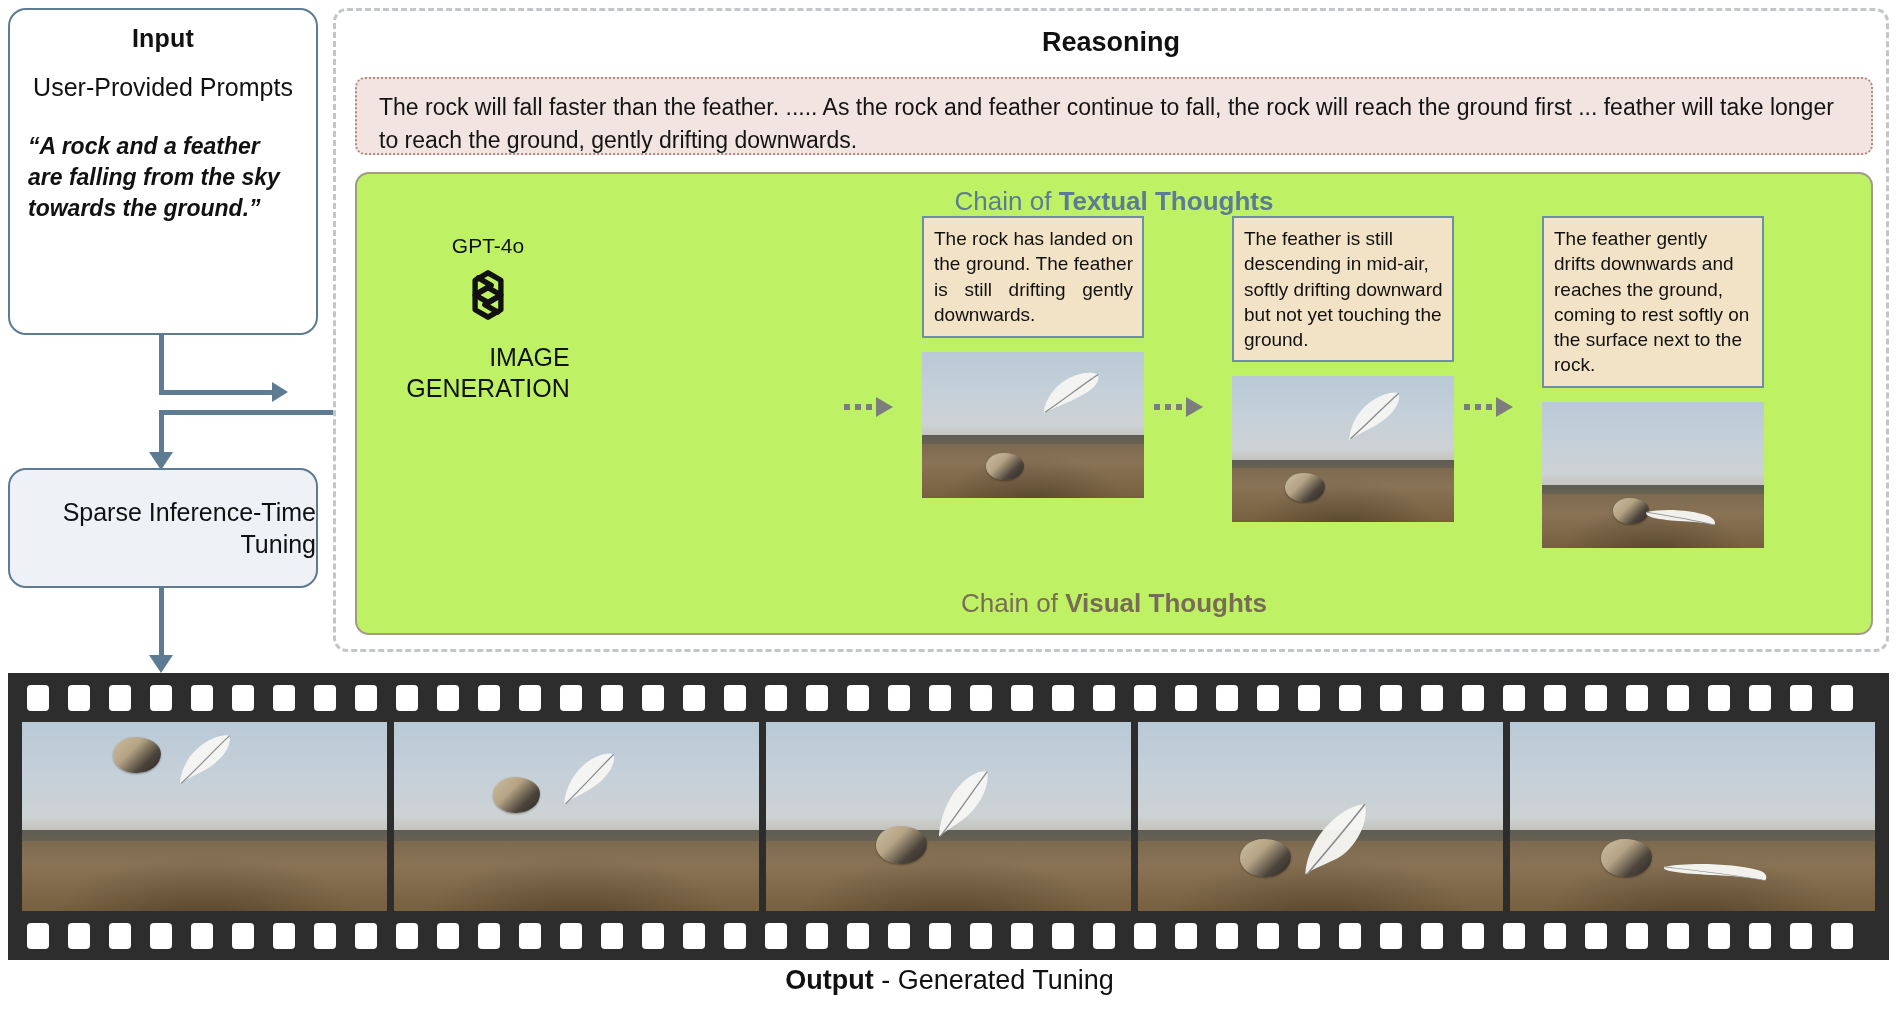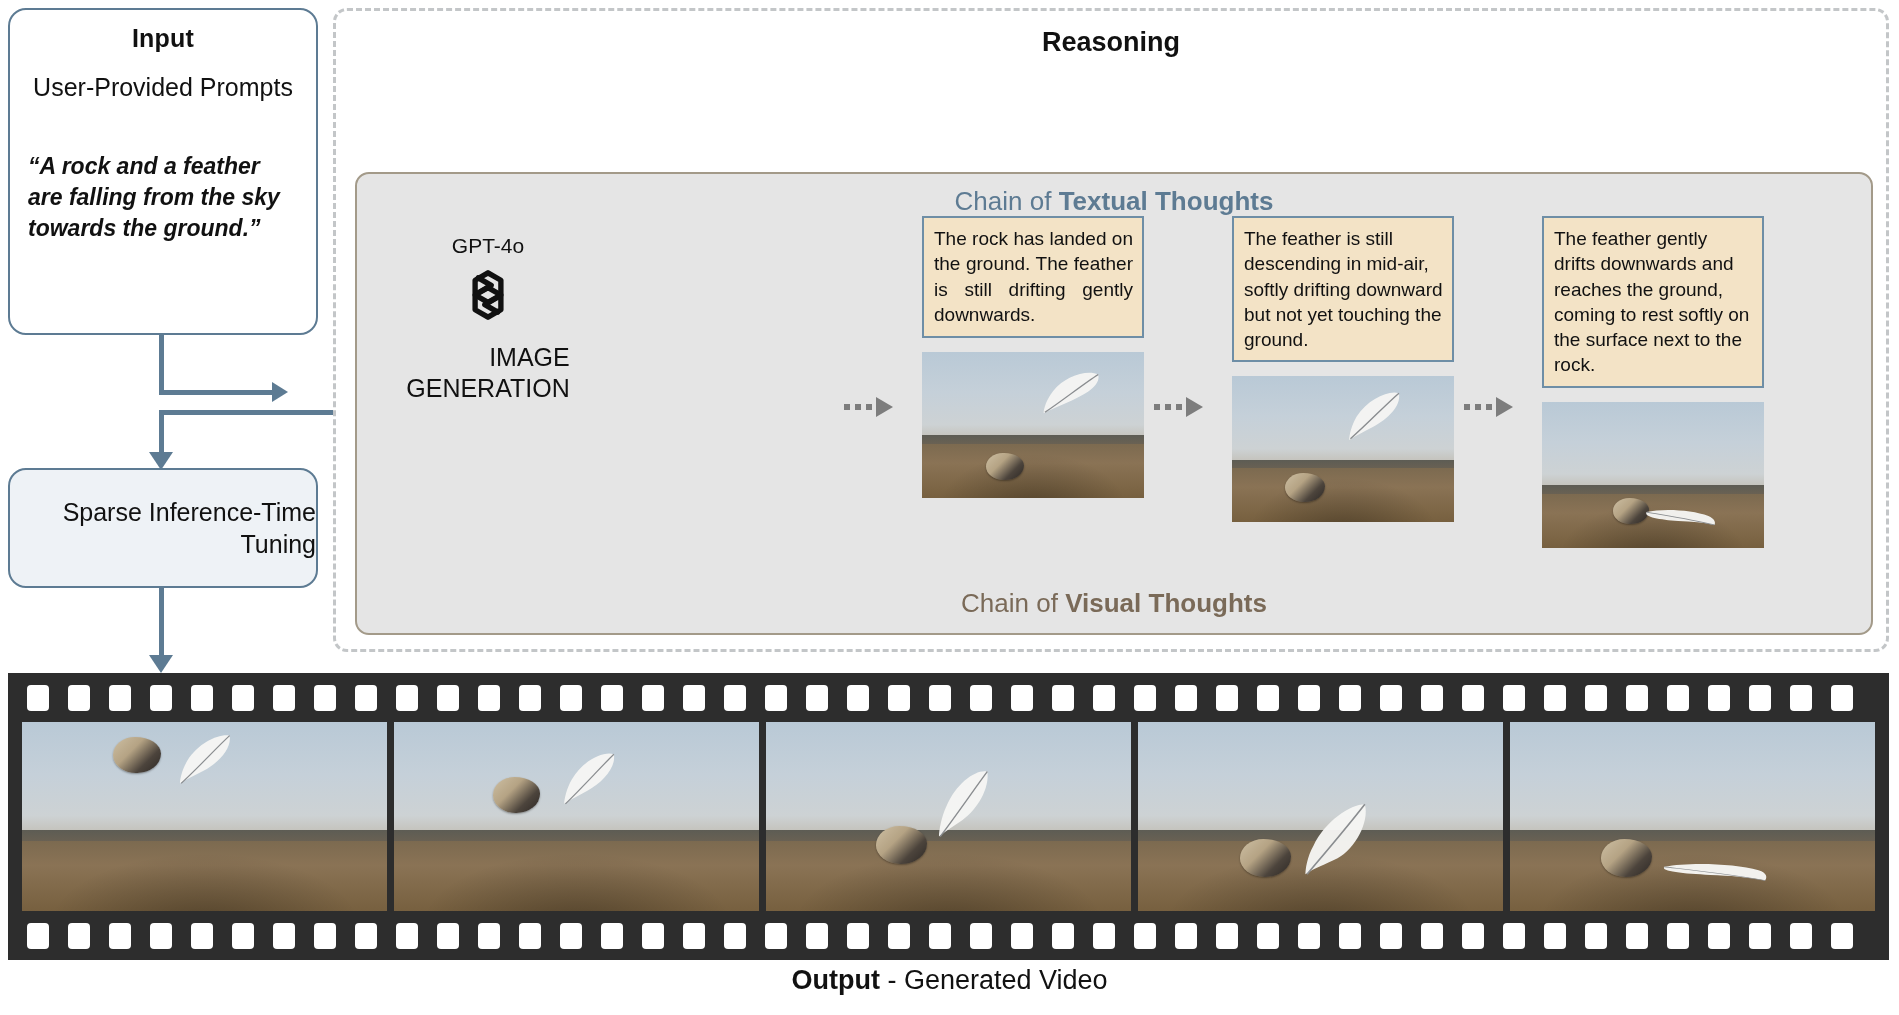--- a/index.html
+++ b/index.html
@@ -17,21 +17,21 @@
     position:absolute;left:8px;top:8px;width:310px;height:327px;
     border:2px solid #5d7b93;border-radius:18px;background:#fff;
     box-sizing:border-box;
     display:flex;flex-direction:column;align-items:center;
     padding:14px 18px 10px 18px;
   }
   #input-title{font-size:25px;font-weight:bold;letter-spacing:.2px;margin-bottom:18px;}
   #input-sub{font-size:25px;text-align:center;line-height:1.28;font-weight:400;}
   #input-prompt{
     font-size:23px;font-style:italic;text-align:left;line-height:1.35;
-    margin-top:48px;font-weight:600;
+    margin-top:28px;font-weight:600;
   }
 
   #tuning-card{
     position:absolute;left:8px;top:468px;width:310px;height:120px;
     border:2px solid #5d7b93;border-radius:18px;background:#eef2f6;
     box-sizing:border-box;
     display:flex;align-items:center;justify-content:center;
   }
   #tuning-label{font-size:25px;text-align:right;line-height:1.3;}
 
@@ -178,22 +178,25 @@
 <div id="tuning-card">
   <div id="tuning-label">Sparse Inference-Time Tuning</div>
 </div>
 
 <div class="conn" id="conn-vert-3"></div>
 <div class="arrowhead" id="arrow-to-film"></div>
 
 <div id="reasoning-panel">
   <div id="reasoning-title">Reasoning</div>
 
-
-  <div id="chain-panel" style="background: #e5e5e5;">
+  <div id="reasoning-text-box">
+    <div id="reasoning-text">The rock will fall faster than the feather. ..... As the rock and feather continue to fall, the rock will reach the ground first ... feather will take longer to reach the ground, gently drifting downwards.</div>
+  </div>
+
+  <div id="chain-panel" style="background: #bef264;">
 
     <div class="chain-heading" id="textual-heading" style="color: rgb(93, 123, 147);"><span>Chain of </span><b>Textual Thoughts</b></div>
 
     <div id="model-col">
       <div id="gpt-label">GPT-4o</div>
       <div id="openai-logo">
         <svg viewBox="0 0 64 64" width="66" height="66" aria-hidden="true">
           <g fill="none" stroke="#111" stroke-width="5.2" stroke-linejoin="round" stroke-linecap="round">
             <path d="M32 10.5 L44.5 17.7 L44.5 32 L32 39.2 L19.5 32 L19.5 17.7 Z" transform="rotate(0 32 32)"></path>
             <path d="M32 24.8 L44.5 32 L44.5 46.3 L32 53.5 L19.5 46.3 L19.5 32 Z"></path>
@@ -454,13 +457,13 @@
             <g>
               <path d="M4 26 C26 12 68 16 90 36 C98 44 98 58 96 66 C80 56 64 52 46 50 C22 46 0 40 4 26 Z" fill="#f7f7f5" opacity=".96"></path>
               <path d="M4 26 C30 36 64 48 96 66" stroke="#8a8d90" stroke-width="2" fill="none"></path>
             </g>
           </svg>
       </div>
     </div>
   </div>
 </div>
 
-<div id="output-caption"><b>Output</b><span> - Generated Video</span></div>
+<div id="output-caption"><b>Output</b><span> - Generated Tuning</span></div>
 
 </body></html>

